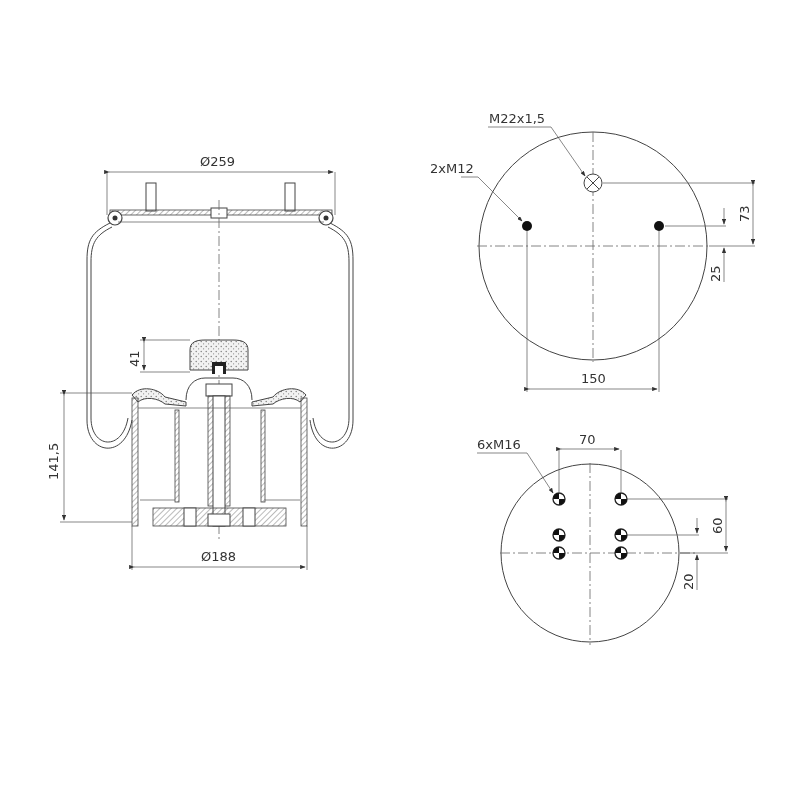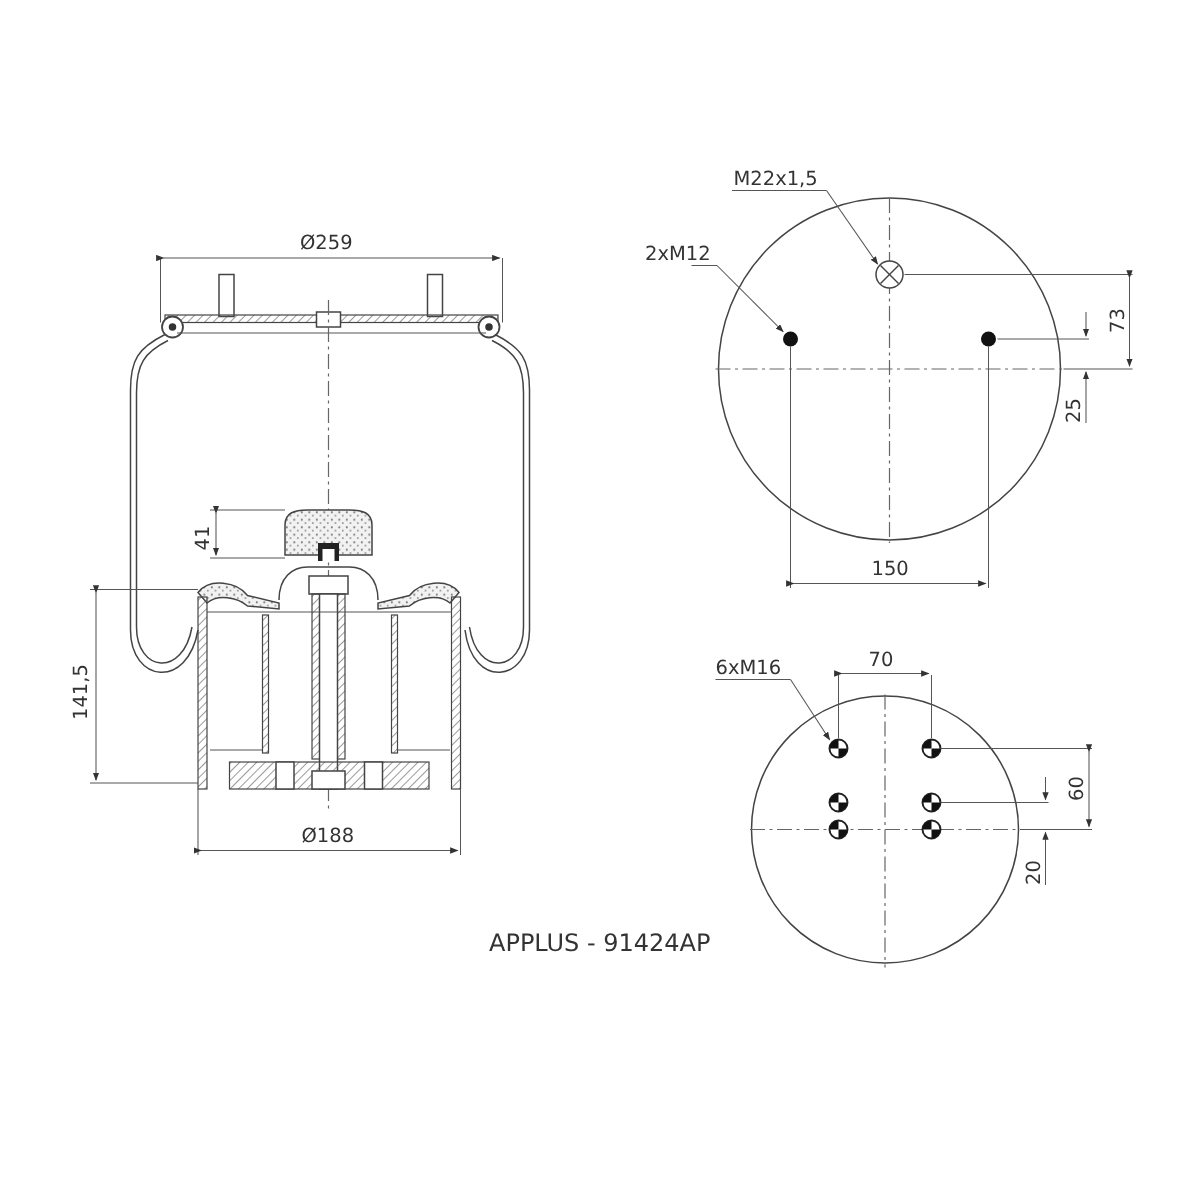--- a/index.html
+++ b/index.html
@@ -183,15 +183,14 @@
     <text class="dim" transform="translate(722,534) rotate(-90)">60</text>
 
     <line class="thin" x1="627" y1="535" x2="699" y2="535"></line>
     <line class="thin" x1="697" y1="518" x2="697" y2="533" marker-end="url(#arr)"></line>
     <line class="thin" x1="697" y1="590" x2="697" y2="555" marker-end="url(#arr)"></line>
     <text class="dim" transform="translate(693,590) rotate(-90)">20</text>
   </g>
 </svg>
 
 <div class="caption">
-  <div>APPLUS - 91424AP</div>
 </div>
 </div>
 
 </body></html>

